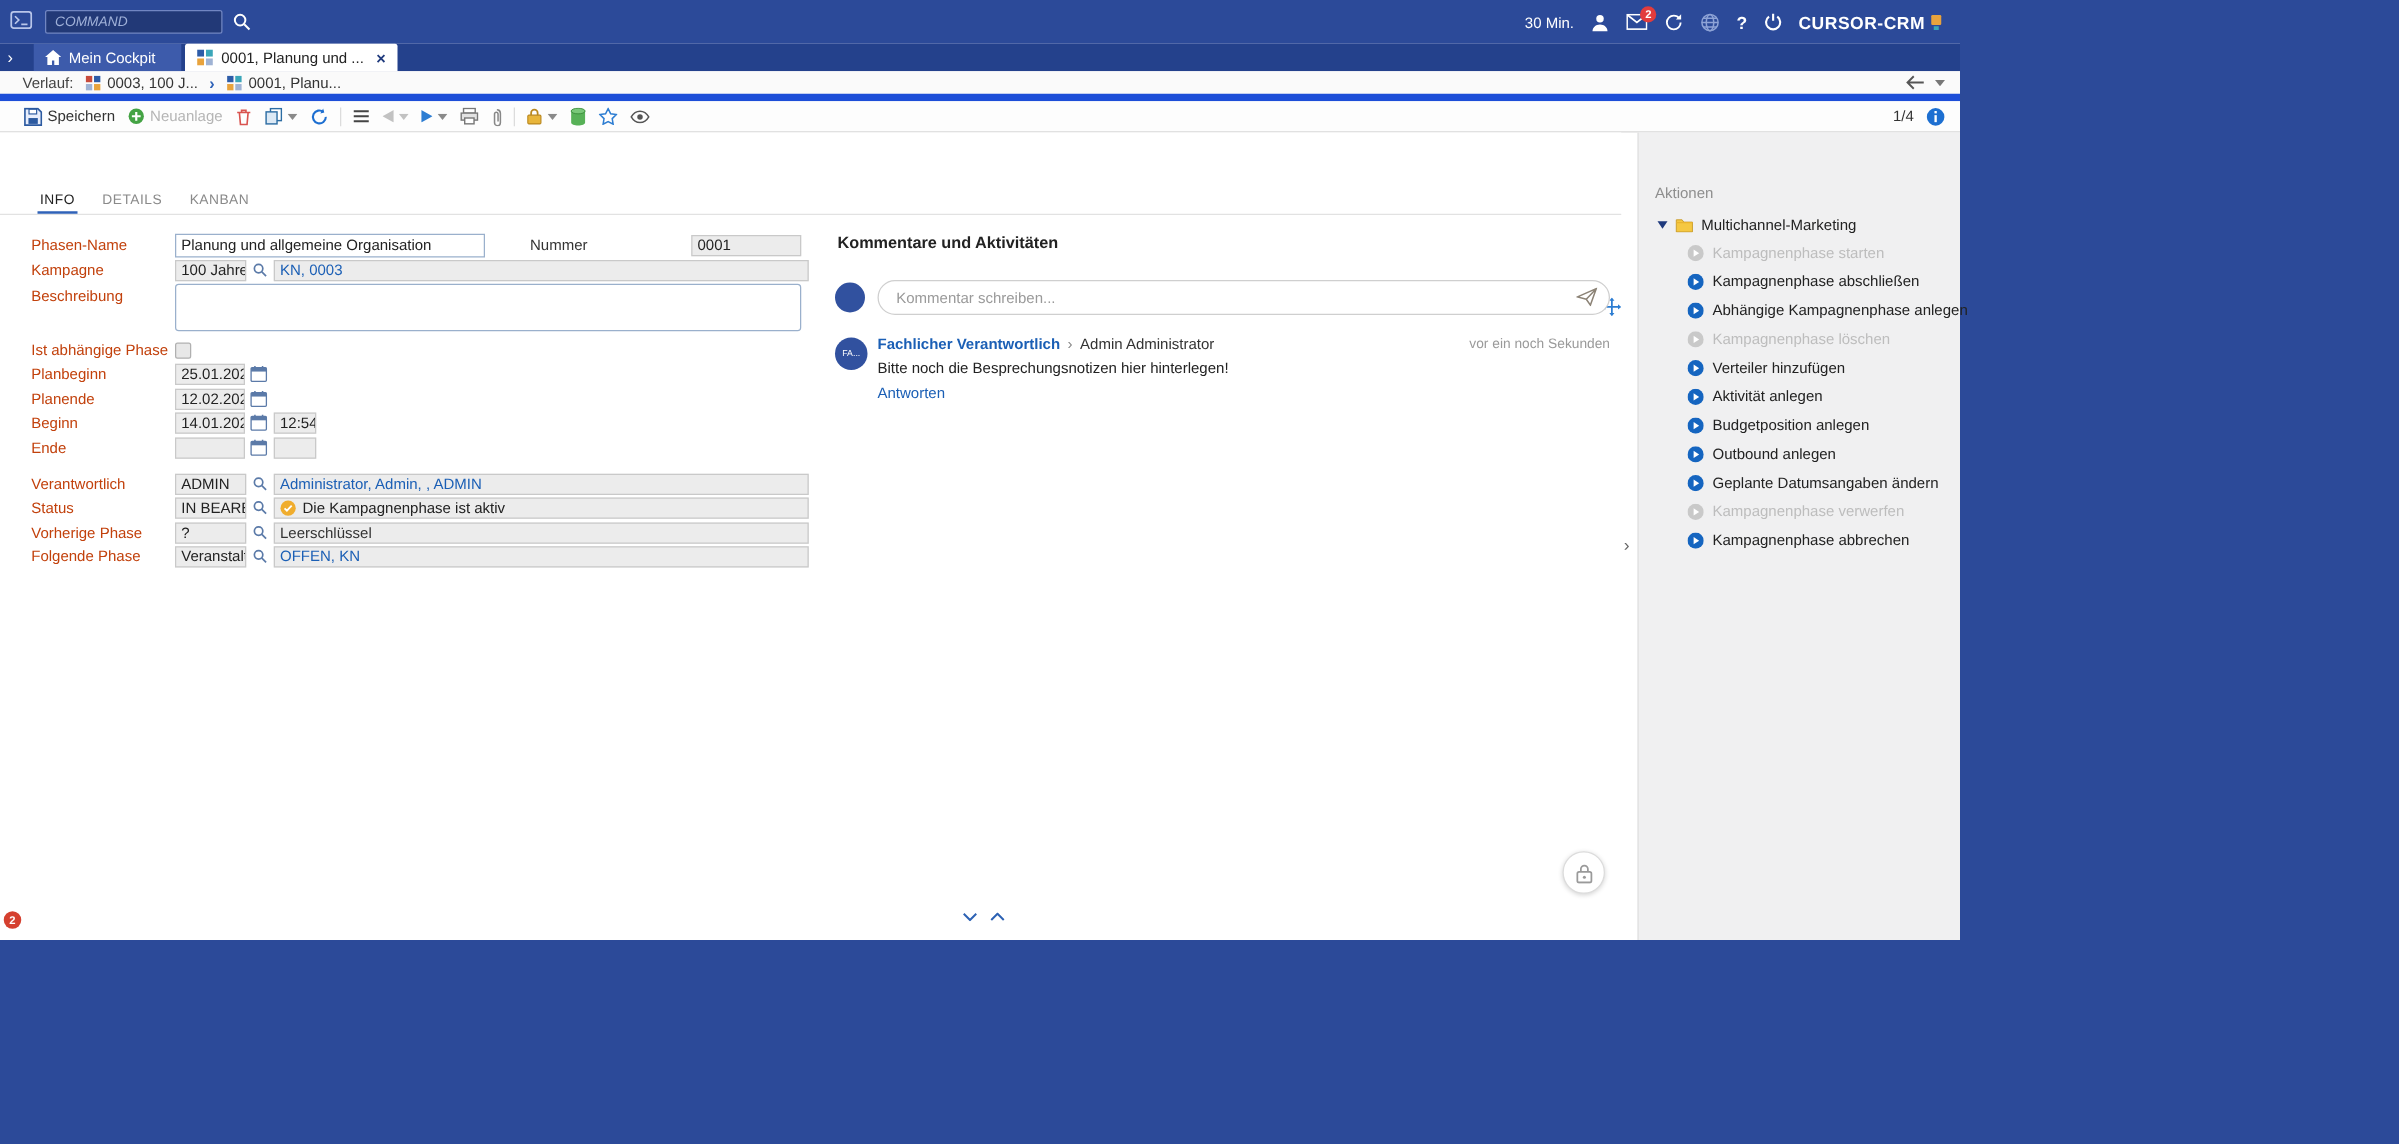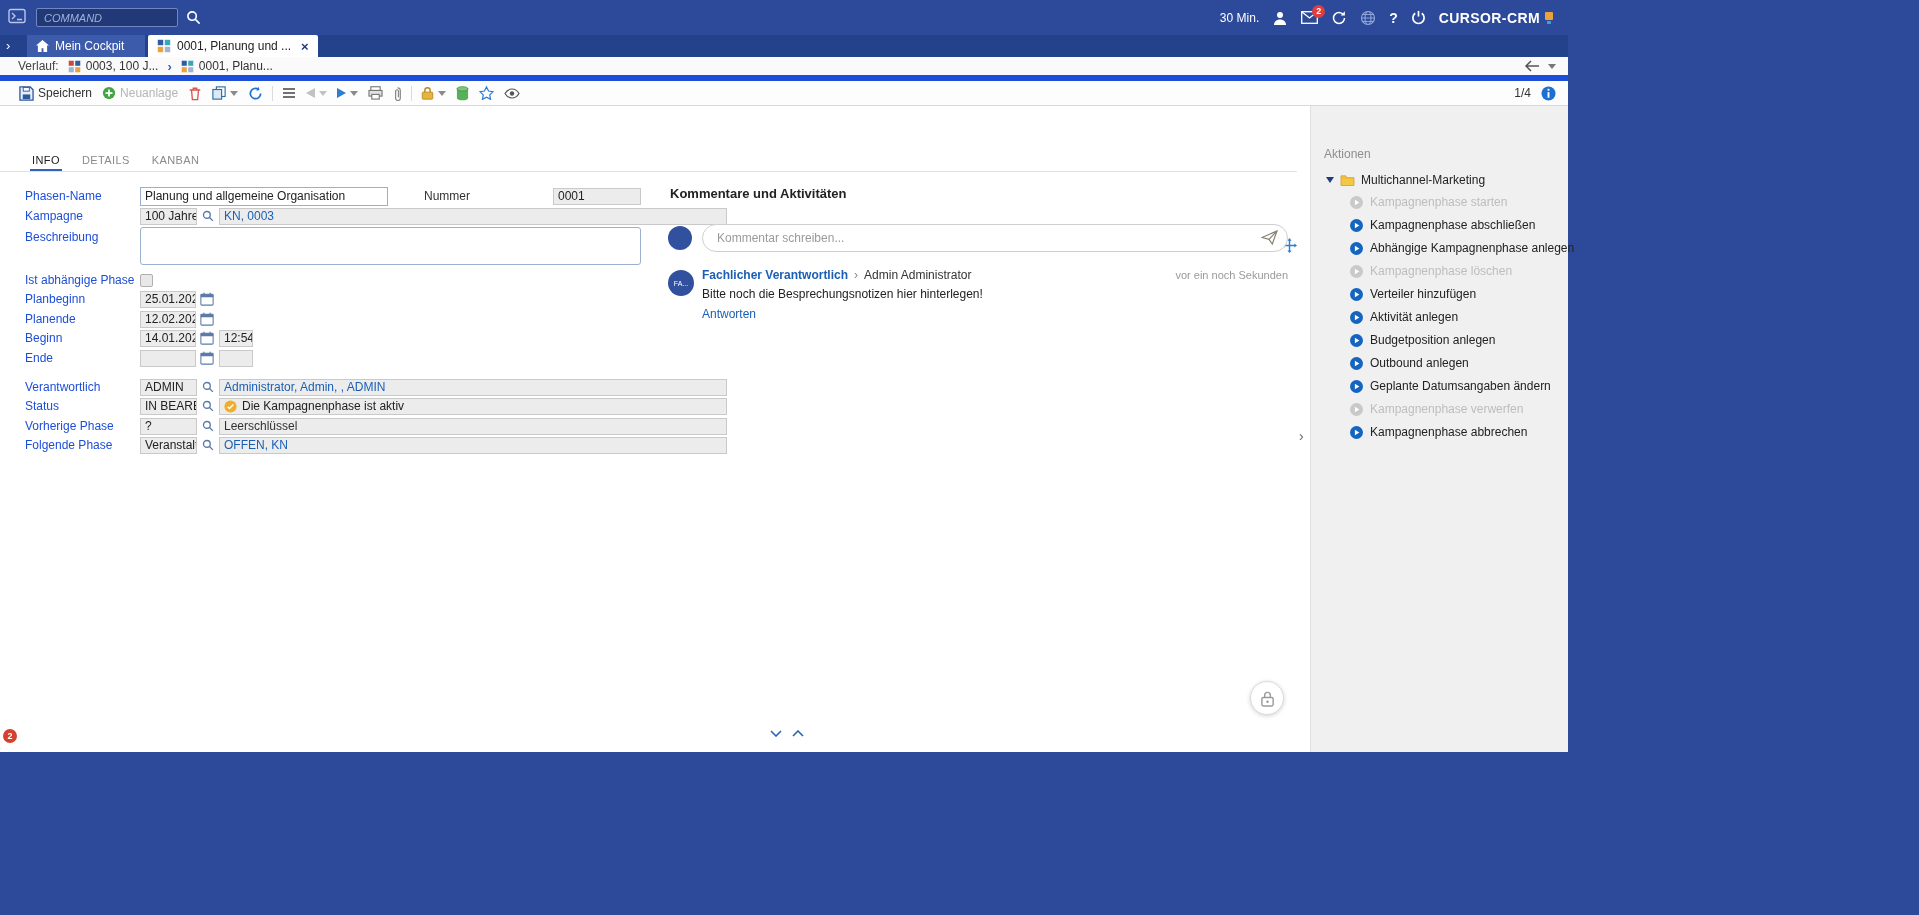--- a/index.html
+++ b/index.html
@@ -67,24 +67,24 @@
   .rec-title { font-size:16px; font-weight:bold; color:#1a1a1a; }
   .rec-subtitle { font-size:12px; color:#333; margin-left:6px; }
 
   
   .viewtabs { position:absolute; left:0; top:44px; width:100%; height:22px; border-bottom:1px solid #e2e2e2; display:flex; gap:18px; padding-left:30px; }
   .vtab { font-size:11px; letter-spacing:0.4px; color:#8a8a8a; padding:4px 2px; cursor:pointer; }
   .vtab.active { color:#222; border-bottom:2px solid #2f62b8; }
 
   
   .frow { position:absolute; left:25px; display:flex; align-items:center; height:18px; }
-  .frow > label { width:115px; font-size:12px; color:#1d4ed8; flex:none; }
+  .frow > label { width:115px; font-size:12px; color:#c2410c; flex:none; }
   .ro { background:#ececec; border:1px solid #c9c9c9; height:17px; font-size:12px; padding:0 4px; color:#222; display:inline-flex; align-items:center; white-space:nowrap; overflow:hidden; }
   .key { width:57px; flex:none; }
-  .wide { width:508px; flex:none; }
+  .wide { width:428px; flex:none; }
   .txt { background:#fff; border:1px solid #9ab0cc; height:19px; font-size:12px; padding:0 4px; color:#222; outline:none; }
   .w248 { width:248px; }
   .numlabel { margin-left:36px; width:129px; font-size:12px; color:#333; }
   .w88 { width:88px; }
   .w56 { width:56px; }
   .w34 { width:34px; }
   .mag { width:16px; height:16px; display:flex; align-items:center; justify-content:center; margin:0 3px; color:#5b7aa8; cursor:pointer; flex:none; }
   .calbtn { margin-left:4px; display:flex; cursor:pointer; flex:none; }
   .timebox { margin-left:5px; }
   .flink { color:#1b5fb5; text-decoration:none; cursor:pointer; }

